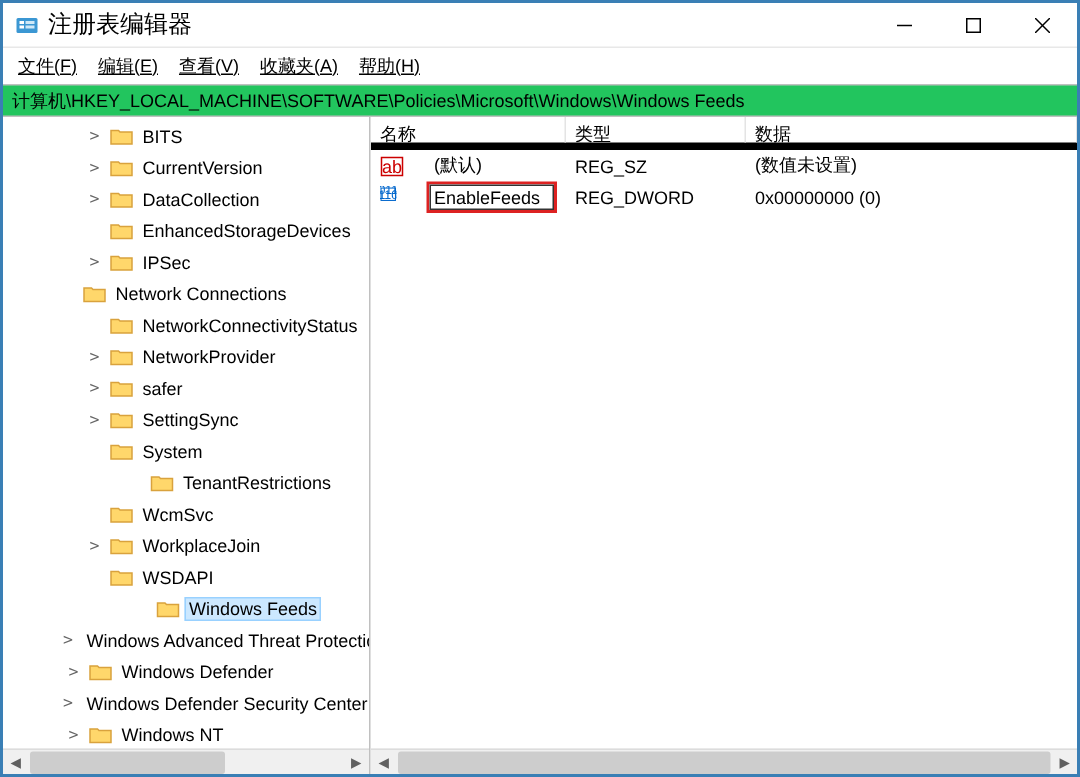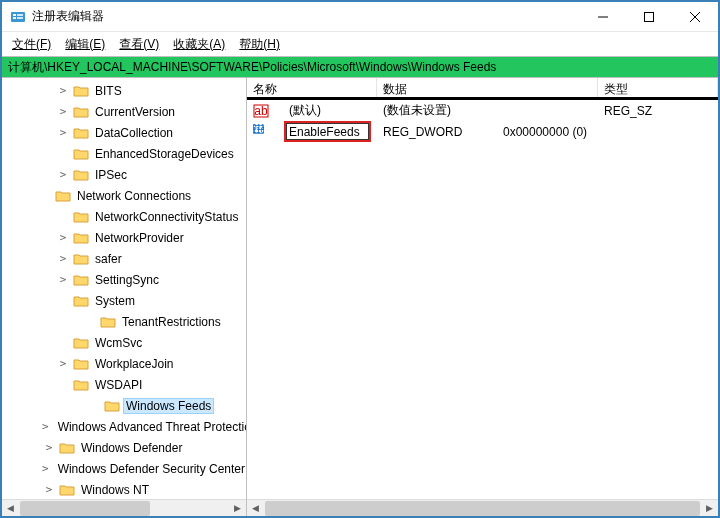--- a/index.html
+++ b/index.html
@@ -1,41 +1,41 @@
 <!DOCTYPE html>
 <html><head>
 <meta charset="utf-8">
 <style>
   * { box-sizing: border-box; margin: 0; padding: 0; font-family: "Microsoft YaHei", "Segoe UI", sans-serif; font-size: 12px; }
   body { width: 720px; height: 518px; background: #fff; border: 2px solid #3a7fb5; overflow: hidden; display: flex; flex-direction: column; }
   
   .titlebar { height: 30px; display: flex; align-items: center; padding: 0 0 0 8px; background: #fff; border-bottom: 1px solid #e8e8e8; }
   .titlebar .app-icon { width: 16px; height: 16px; margin-right: 6px; }
-  .titlebar .title { flex: 1; font-size: 12px; }
+  .titlebar .title { flex: 1; font-size: 16px; }
   .titlebar .ctrls { display: flex; }
   .titlebar .ctrl { width: 46px; height: 30px; display: flex; align-items: center; justify-content: center; cursor: pointer; }
   
   .menubar { height: 24px; display: flex; align-items: center; gap: 14px; padding: 0 10px; }
   .menubar span { cursor: pointer; text-decoration: underline; }
   
   .address { height: 22px; border-top: 1px solid #c0c0c0; border-bottom: 1px solid #c0c0c0; padding: 0 6px; display: flex; align-items: center; background: #22c55e; font-size: 12px; white-space: nowrap; overflow: hidden; }
   
   .content { flex: 1; display: flex; overflow: hidden; }
   .tree-pane { width: 245px; border-right: 1px solid #c0c0c0; overflow: hidden; position: relative; display:flex; flex-direction:column;}
   .tree-scroll { flex:1; overflow:auto; }
   .tree { padding: 2px 0; }
   .node { display: flex; align-items: center; height: 21px; white-space: nowrap; padding-left: 0; }
   .exp { width:14px; text-align:center; color:#666; cursor:pointer; font-size:11px; font-family: monospace;}
   .exp.none { visibility:hidden; }
   .folder { width:16px; height:14px; margin: 0 3px; display:inline-block; }
   .label { padding: 1px 3px; cursor:pointer; }
   .label.selected { background:#cce8ff; border:1px solid #99d1ff; padding:0 2px; }
   
   .list-pane { flex:1; overflow:auto; position:relative; display:flex; flex-direction:column;}
-  .list-header { display:flex; border-bottom: 3px solid #000000; height:22px; }
+  .list-header { display:flex; border-bottom: 5px solid #000000; height:22px; }
   .list-header .col { padding: 3px 6px; border-right: 1px solid #e4e4e4; cursor:pointer;}
   .col-name { width:130px; }
   .col-type { width:120px; }
   .col-data { flex:1; }
   .list-body { flex:1; overflow:auto; }
   .row { display:flex; align-items:center; height:21px; }
   .cell { padding: 2px 6px; display:flex; align-items:center; gap:20px;}
   .cell.name { width:130px; }
   .cell.type { width:120px; }
   .cell.data { flex:1; }
@@ -246,36 +246,36 @@
       <div class="strack">
           <div class="sthumb" style="left:1px; width:130px;"></div>
         </div>
       <div class="sbtn">▶</div>
     </div>
   </div>
 
   <div class="list-pane">
     <div class="list-header">
       <div class="col col-name">名称</div>
+      <div class="col col-type">类型</div>
       <div class="col col-data">数据</div>
-      <div class="col col-type">类型</div>
     </div>
     <div class="list-body">
       <div class="row">
         <div class="cell name">
           <span class="val-icon">
             <svg viewBox="0 0 16 16">
                 <rect x="1" y="2" width="14" height="12" fill="#fff" stroke="#c00"></rect>
                 <text x="8" y="12" font-size="9" text-anchor="middle" fill="#c00" font-family="Arial">ab</text>
               </svg>
           </span>
           <span>(默认)</span>
         </div>
+        <div class="cell type">REG_SZ</div>
         <div class="cell data">(数值未设置)</div>
-        <div class="cell type">REG_SZ</div>
       </div>
       <div class="row">
         <div class="cell name">
           <span class="val-icon">
             <svg viewBox="0 0 16 16">
                 <rect x="1" y="2" width="14" height="12" fill="#fff" stroke="#06c"></rect>
                 <text x="8" y="8" font-size="5" text-anchor="middle" fill="#06c" font-family="Arial">011</text>
                 <text x="8" y="13" font-size="5" text-anchor="middle" fill="#06c" font-family="Arial">110</text>
               </svg>
           </span>

